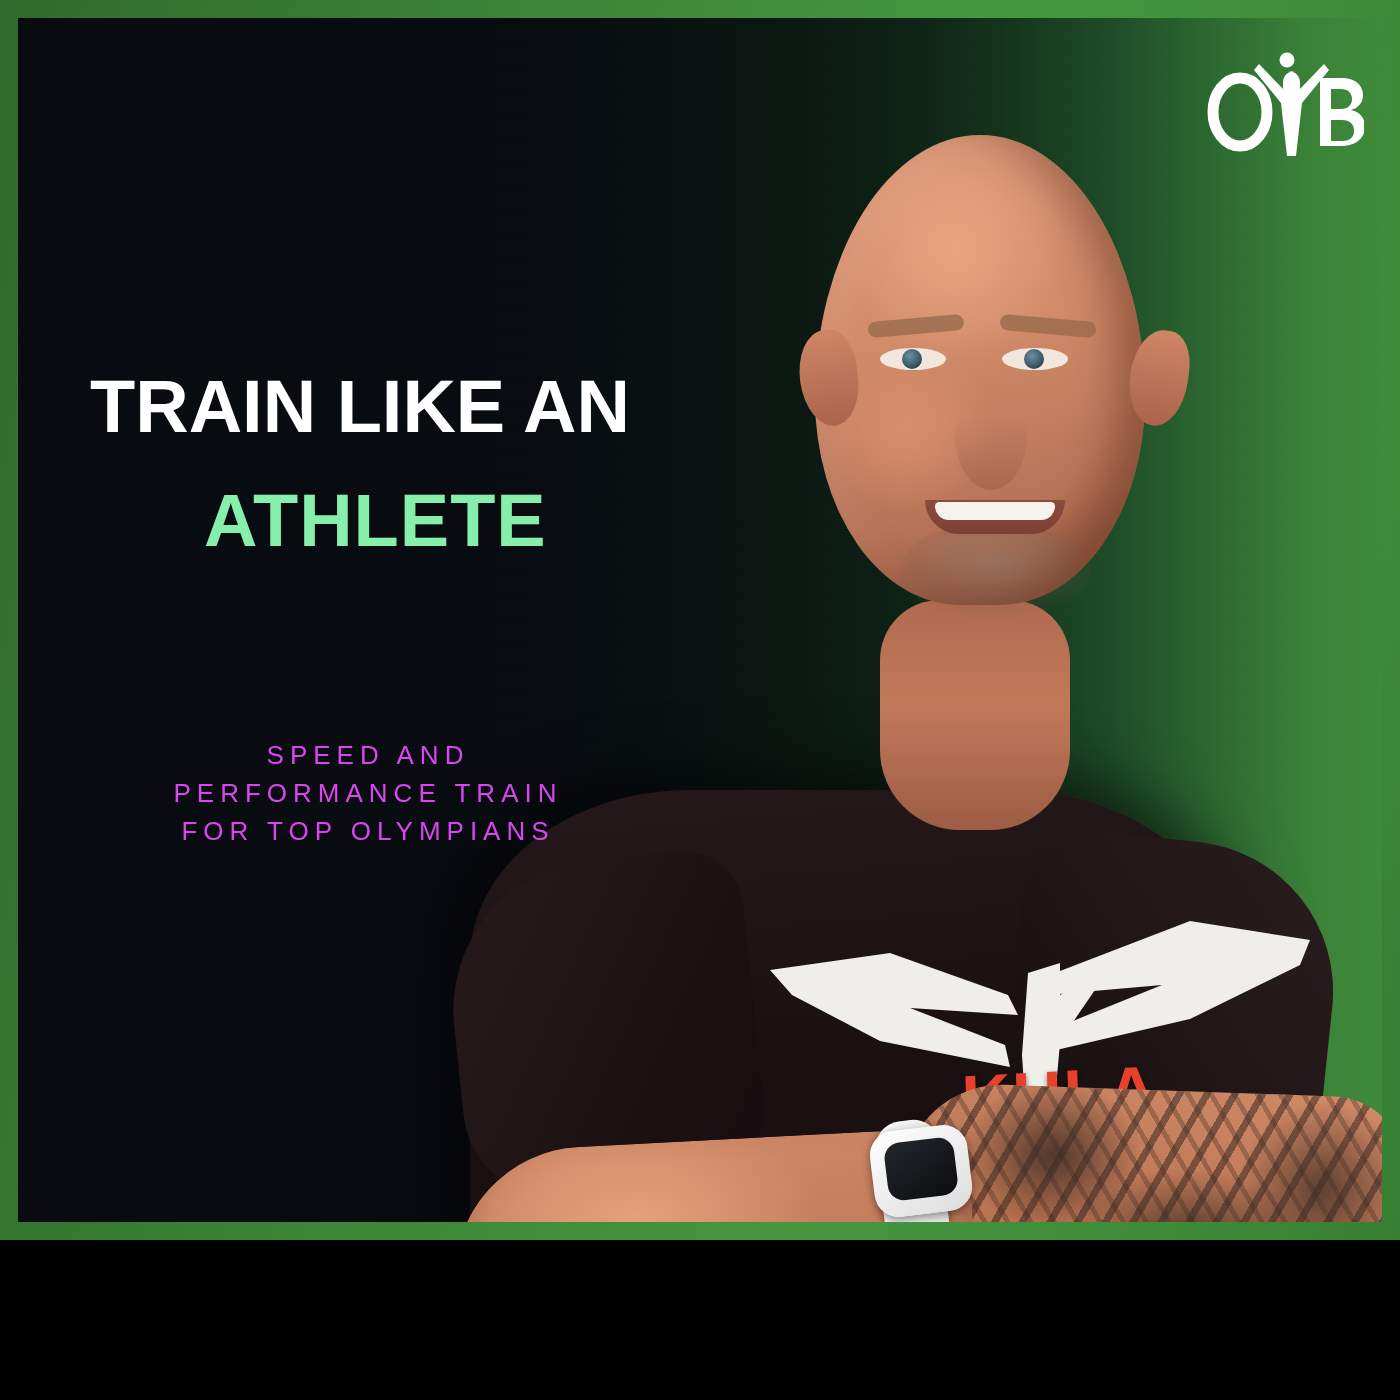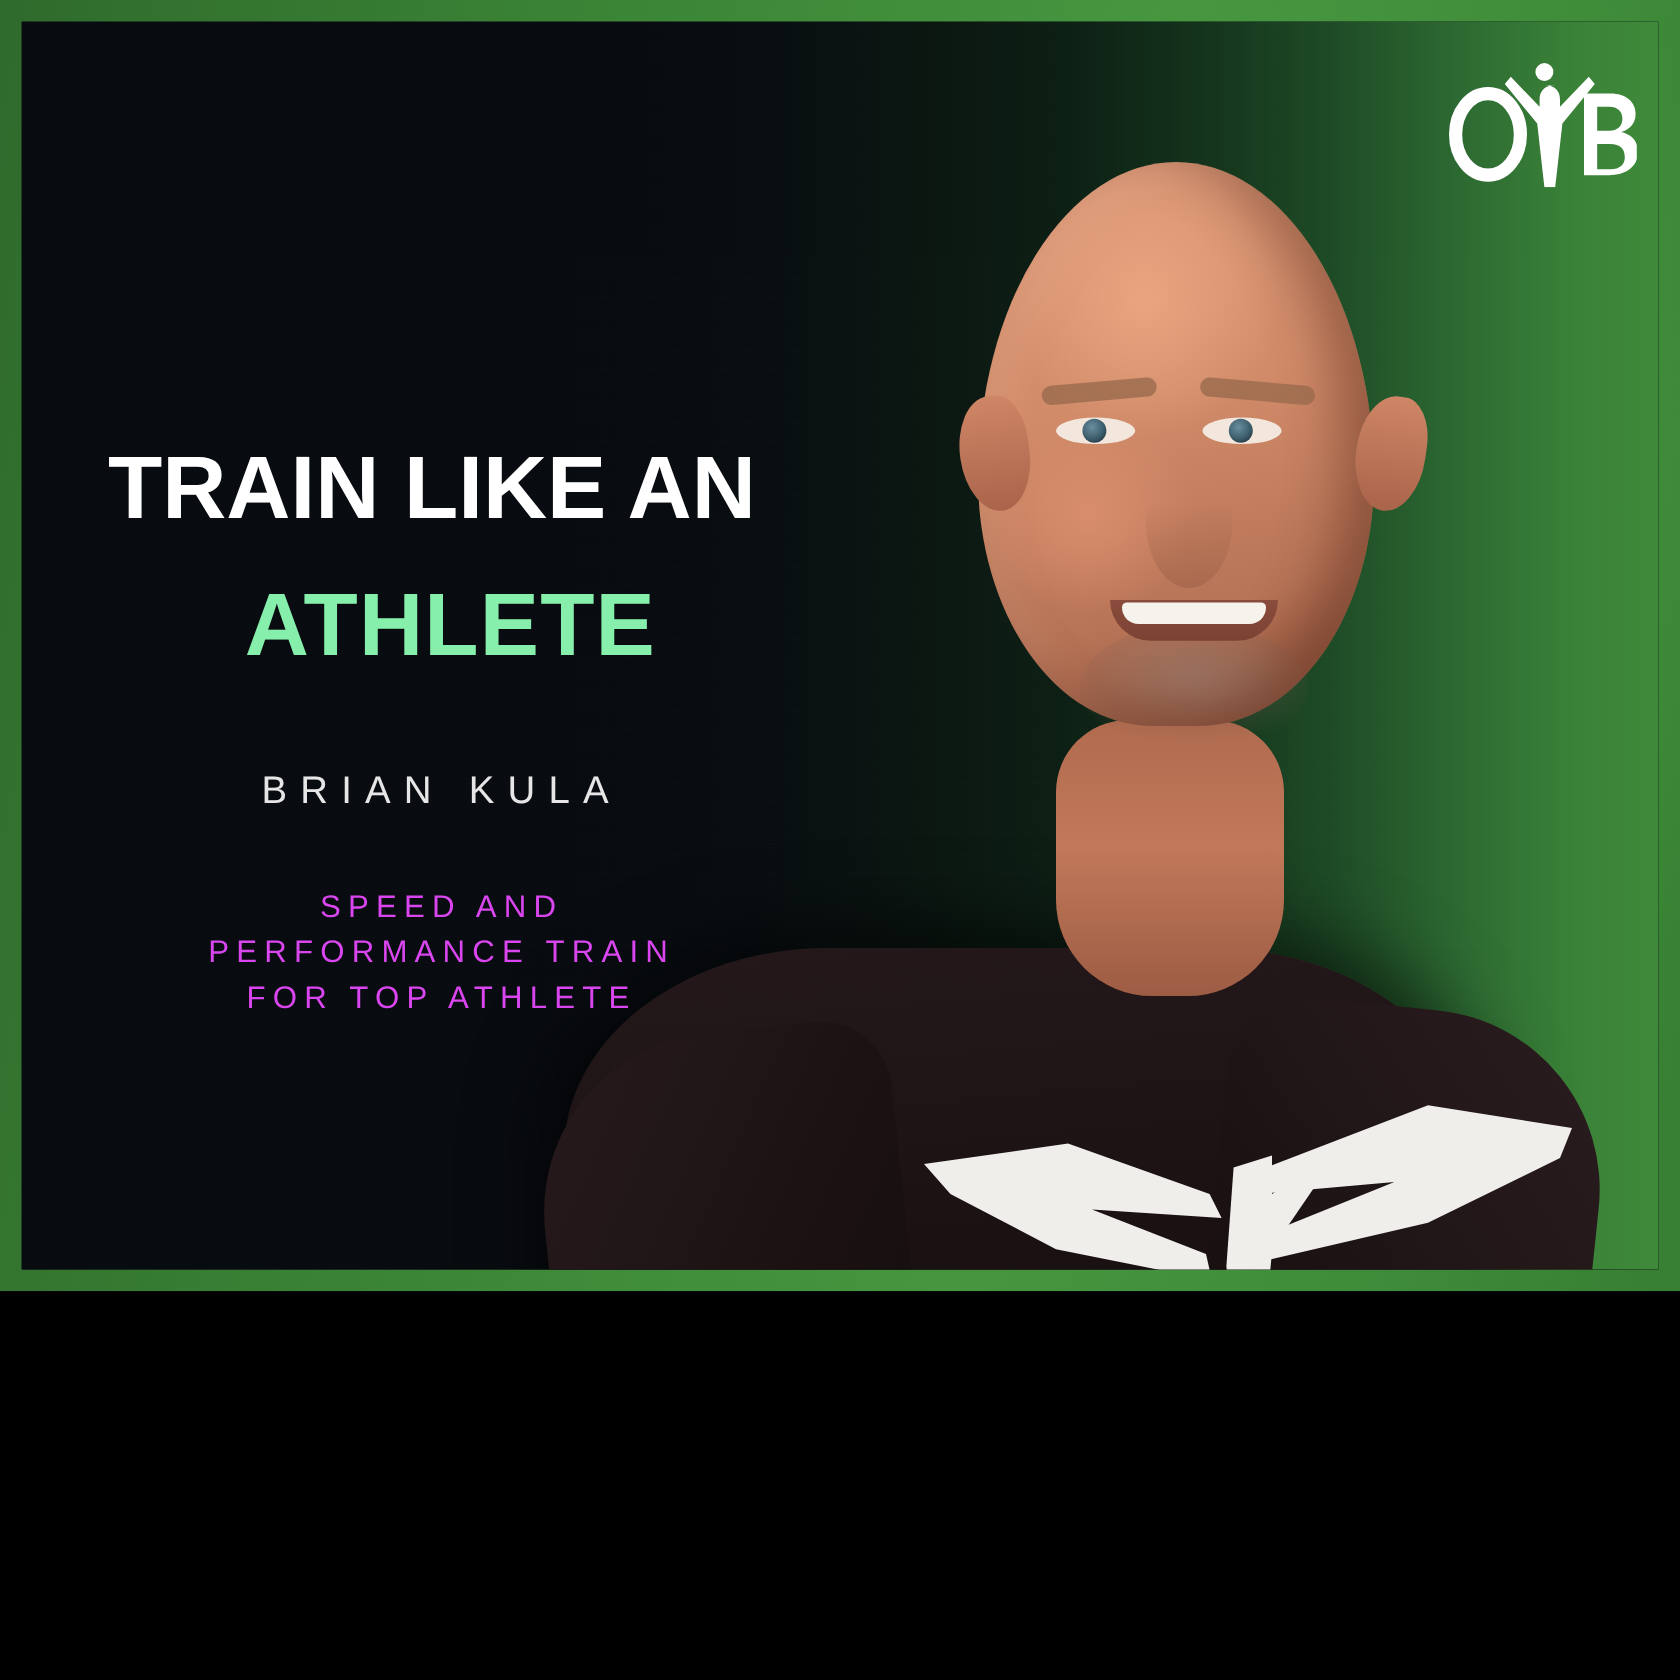--- a/index.html
+++ b/index.html
@@ -1,17 +1,17 @@
 <!DOCTYPE html>
 <html><head>
 <meta charset="utf-8">
 <style>
   html,body{margin:0;padding:0;background:#000;}
   #poster{
-    position:relative;width:1400px;height:1076px;overflow:hidden;
+    position:relative;width:1400px;height:1240px;overflow:hidden;
     font-family:"Liberation Sans","DejaVu Sans",sans-serif;
     background:#3f8a3a;
   }
   
   .bg-green{
     position:absolute;inset:0;
     background:linear-gradient(100deg,#2f6b2c 0%,#3c8737 35%,#46963f 62%,#3e8b39 85%,#377f33 100%);
   }
   .bg-green-vig{
     position:absolute;inset:0;
@@ -234,26 +234,25 @@
         <div class="tattoo"></div>
       </div>
       <div class="armL"></div>
       <div class="watch-band"></div>
       <div class="watch-case"></div>
       <div class="watch-face"></div>
     </div>
 
     <div class="title">TRAIN LIKE AN</div>
     <div class="title2">ATHLETE</div>
-    <div class="name">BRIAN KULA</div>
 
     <div class="blurb">
       <div>SPEED AND</div>
       <div>PERFORMANCE TRAIN</div>
-      <div>FOR TOP ATHLETE</div>
+      <div>FOR TOP OLYMPIANS</div>
     </div>
   </div>
 
   <div class="logo">
     <svg viewBox="0 0 160 112" width="160" height="112" aria-hidden="true">
       <g fill="none" stroke="#ffffff" stroke-width="11">
         <ellipse cx="36" cy="68" rx="27" ry="34"></ellipse>
       </g>
       <g fill="#ffffff">
         <path d="M122 34 h22 c13 0 21 7 21 17 0 8-5 13-12 15 9 2 14 8 14 17 0 11-9 19-24 19 h-21 Z

